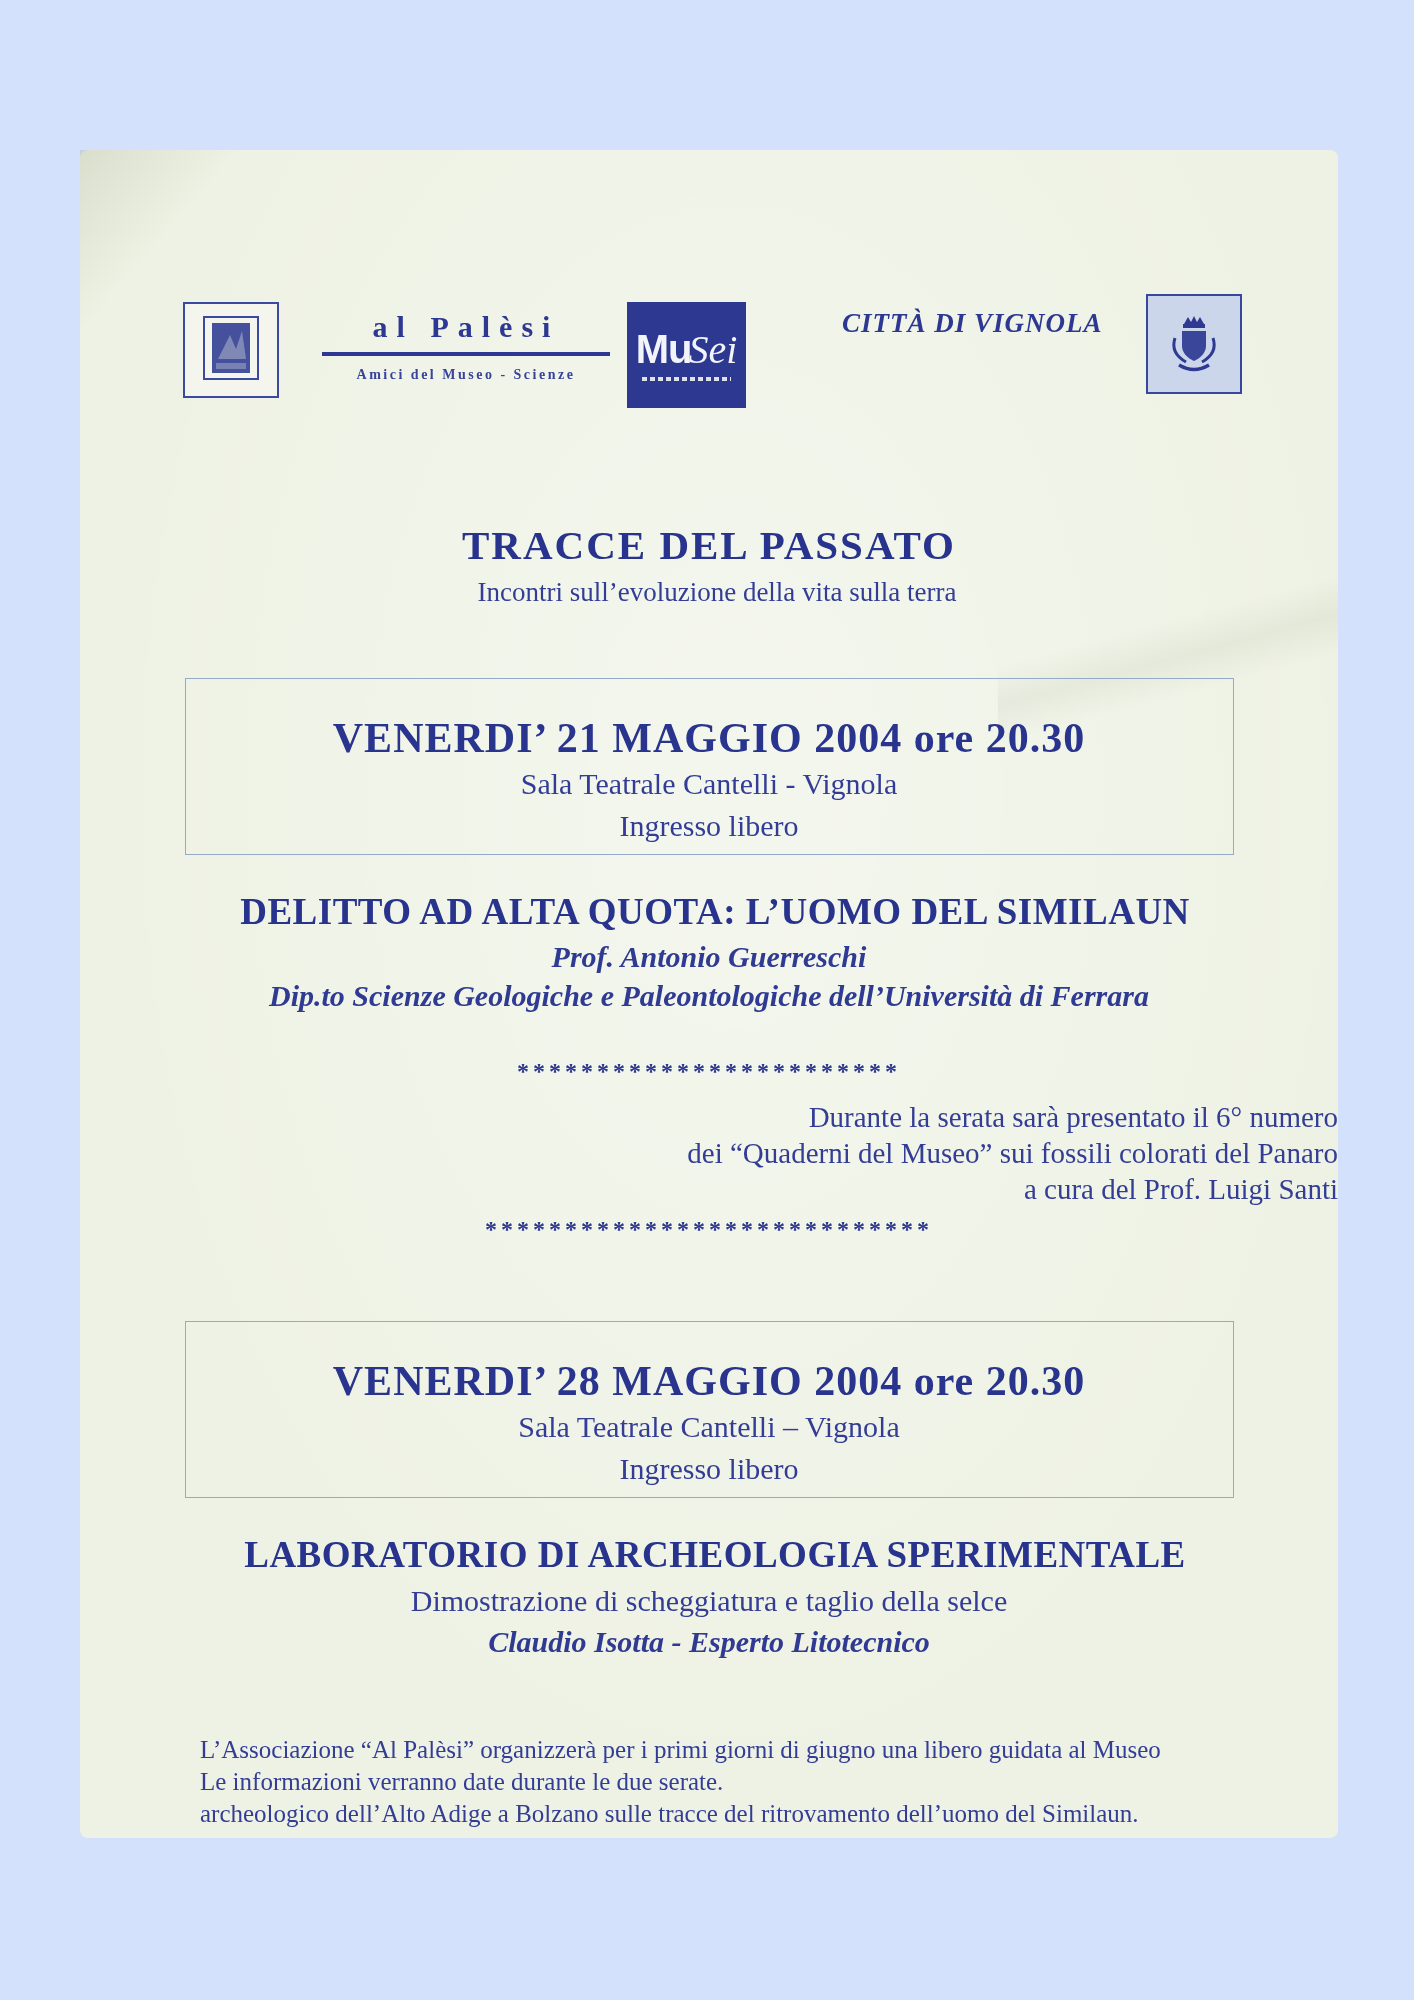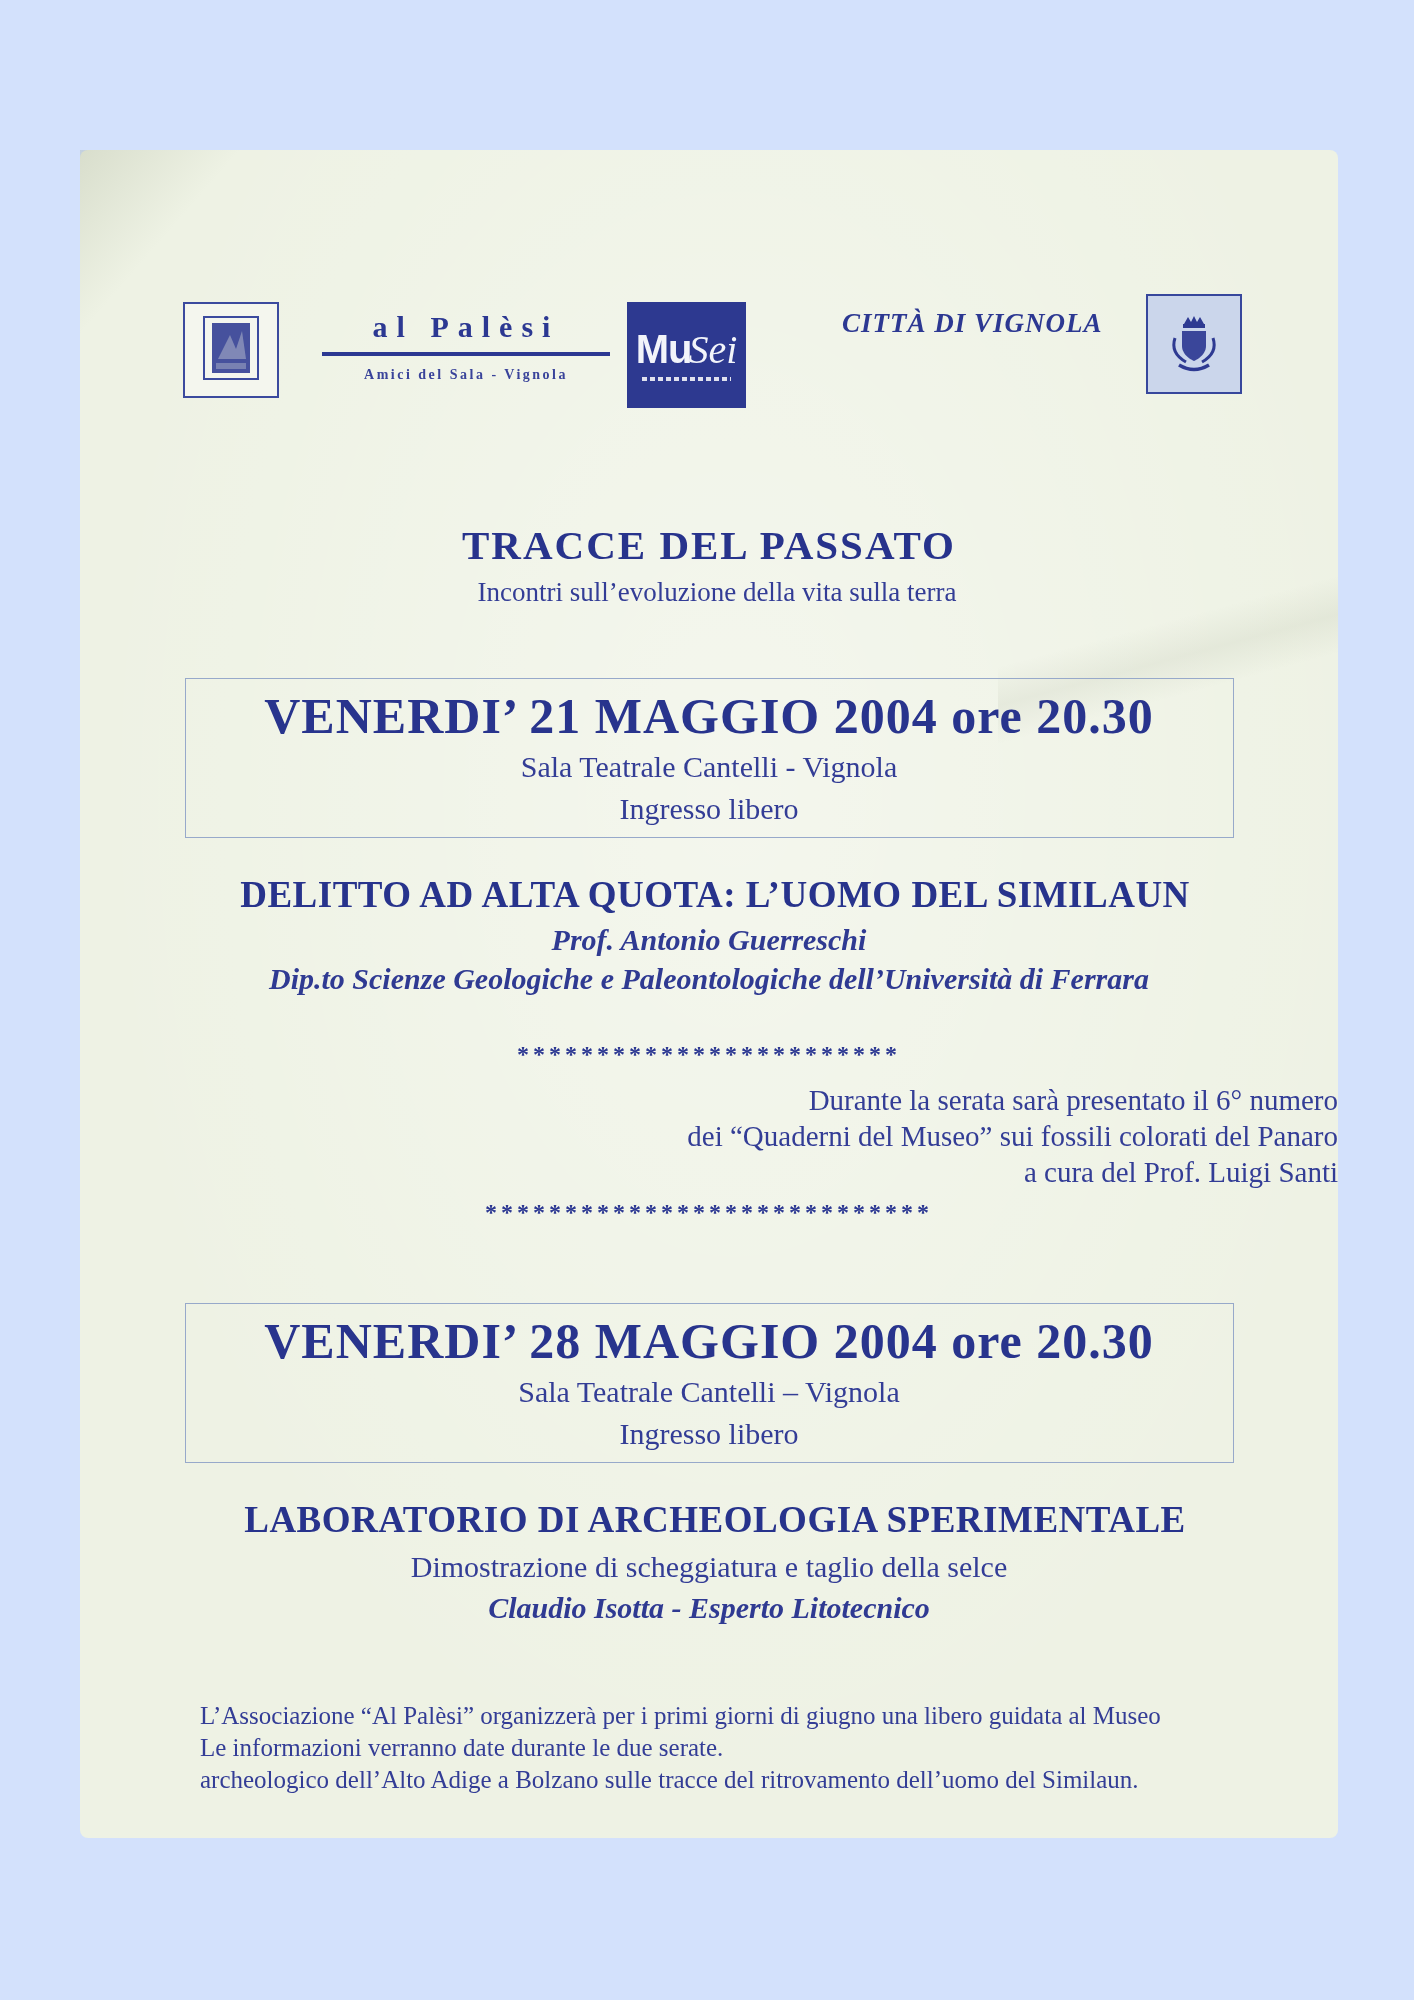--- a/index.html
+++ b/index.html
@@ -90,21 +90,21 @@
   .flyer-title { font-size: 41px; font-weight: bold; letter-spacing: 2px; line-height: 1.15; color: #27338c; }
   .flyer-subtitle { margin-top: 8px; font-size: 27px; color: #333d96; padding-left: 16px; }
 
   .event-box {
     width: 1049px; margin: 70px auto 0 auto;
     border: 1px solid #97a9ca;
     padding: 10px 0 12px 0;
     box-sizing: border-box;
   }
   .event-box.second { margin-top: 78px; }
-  .box-date { font-size: 50px; font-weight: bold; letter-spacing: 1px; line-height: 1.1; color: #28348d; }
+  .box-date { font-size: 42px; font-weight: bold; letter-spacing: 1px; line-height: 1.1; color: #28348d; margin-top: 26px; }
   .box-venue { margin-top: 6px; font-size: 30px; line-height: 1.1; color: #333d96; }
   .box-admission { margin-top: 9px; font-size: 30px; line-height: 1.1; color: #333d96; }
 
   .event-title { margin-top: 36px; font-size: 37px; font-weight: bold; letter-spacing: 0.5px; line-height: 1.15; color: #27338c; padding-left: 12px; }
   .event-speaker { margin-top: 6px; font-size: 30px; font-weight: bold; font-style: italic; line-height: 1.1; color: #2f3a92; }
   .event-affiliation { margin-top: 6px; font-size: 30px; font-weight: bold; font-style: italic; line-height: 1.1; color: #2f3a92; }
 
   .stars { font-size: 24px; font-weight: bold; letter-spacing: 4px; line-height: 1.1; color: #2c3892; }
   .stars.top { margin-top: 46px; }
   .stars.bottom { margin-top: 8px; }
@@ -136,21 +136,21 @@
           <rect x="10" y="8" width="38" height="50" fill="#2e3a92" opacity="0.88"></rect>
           <path d="M16 44 L28 20 L34 34 L40 16 L44 44 Z" fill="#eef2e4" opacity="0.35"></path>
           <rect x="14" y="48" width="30" height="6" fill="#eef2e4" opacity="0.3"></rect>
         </svg>
       </span>
     </div>
 
     <div class="assoc">
       <div class="assoc-title">al Palèsi</div>
       <div class="assoc-rule"></div>
-      <div class="assoc-sub">Amici del Sala - Vignola</div>
+      <div class="assoc-sub">Amici del Museo - Scienze</div>
     </div>
 
     <div class="musei-logo">
       <div class="musei-text"><span class="mu">Mu</span><span class="sei">Sei</span></div>
       <div class="musei-strip"></div>
     </div>
 
     <div class="city-label">CITTÀ DI VIGNOLA</div>
 
     <div class="crest-logo">

